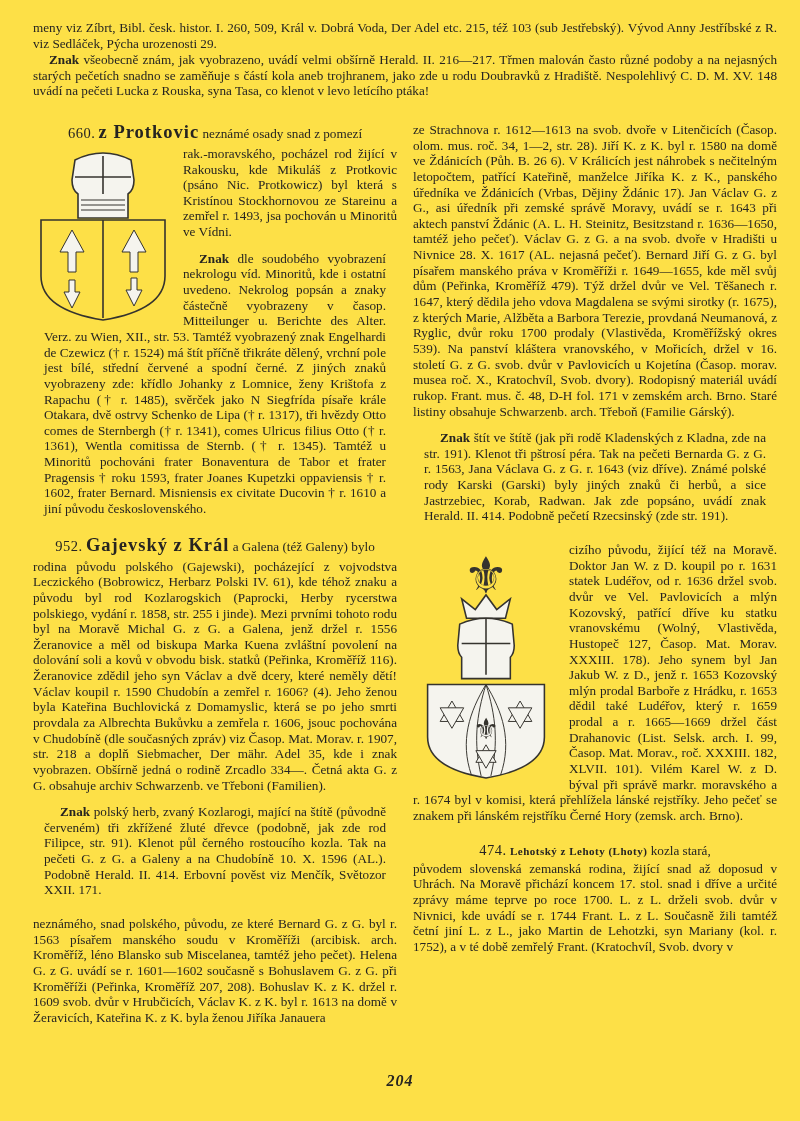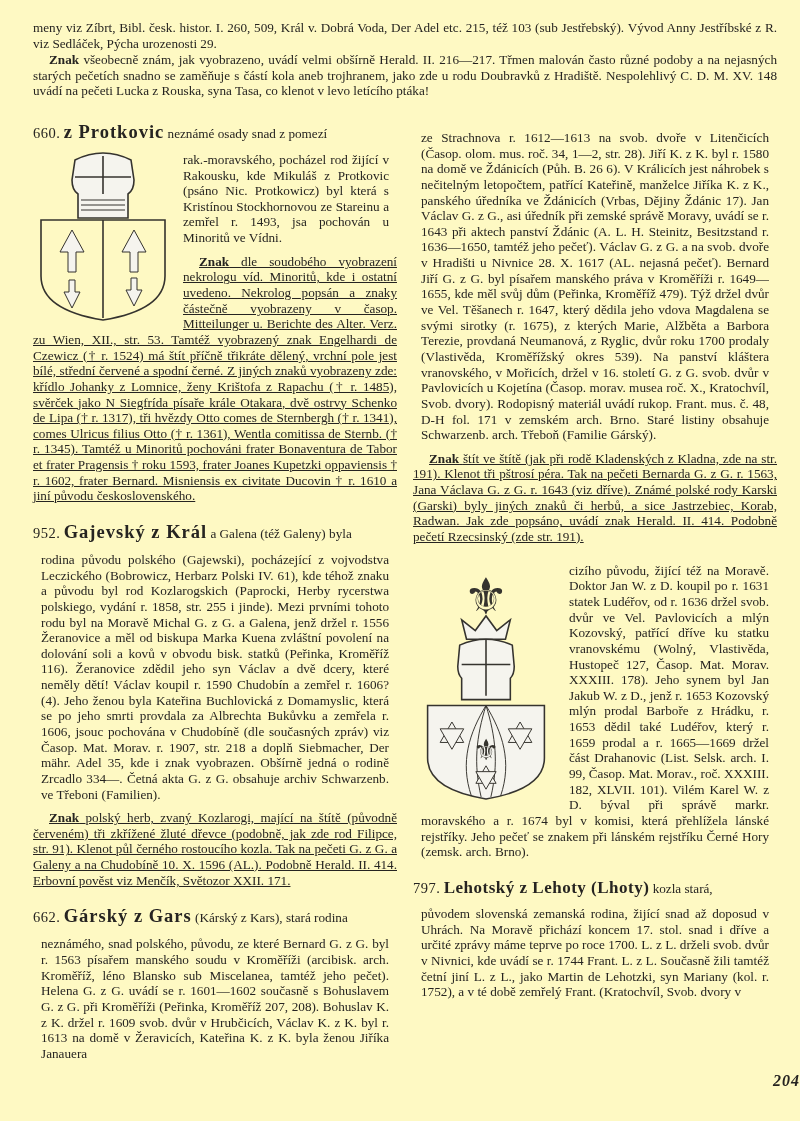--- a/index.html
+++ b/index.html
@@ -4,46 +4,46 @@
 <style>
   html,body { margin:0; padding:0; }
   body {
     width:800px; height:1121px;
     background:#f1f0ea;
     font-family:"Liberation Serif", serif;
     color:#262421;
     position:relative;
     overflow:hidden;
   }
-  .sheet { position:absolute; inset:0; background:#fef9c3; }
+  .sheet { position:absolute; inset:0; background:#fde047; }
   .intro {
     position:absolute; left:33px; top:20px; width:744px;
     font-size:13.2px; line-height:1.2; text-align:justify;
   }
   .intro p { margin:0; }
   .intro p.indent { text-indent:16px; }
   .cols {
     position:absolute; left:33px; top:122px; width:744px;
     display:flex; gap:16px;
   }
   .col { width:364px; font-size:13.2px; line-height:1.185; text-align:justify; }
   .entry { margin:0 0 18px 0; }
-  .entry .head { margin:0 0 2px 0; text-align:left; }
+  .entry .head { margin:0 0 2px 0; text-align:center; }
   .enum { font-size:14.5px; letter-spacing:0.5px; }
   .etitle { font-weight:700; font-size:18.5px; letter-spacing:1px; }
-  .etitle64 { font-weight:700; font-size:17px; letter-spacing:0.5px;margin-top:11px; }
+  .etitle64 { font-weight:700; font-size:11px; letter-spacing:0.5px;margin-top:11px; }
   .elead { font-size:13.2px; }
-  .entry p.body { margin:8px; }
-  .entry p.znak { margin:0; text-indent:16px;text-decoration:underline; }
+  .entry p.body { margin:0; }
+  .entry p.znak { margin:11px; text-indent:16px; }
   b.znk { font-weight:700; }
   .coa { float:left; margin:4px 10px 2px 0; }
   .coa svg { display:block; }
   .pagenum {
     position:absolute; left:0; right:0; top:1072px;
-    text-align:right; font-style:italic; font-weight:700;
+    text-align:center; font-style:italic; font-weight:700;
     font-size:16px; letter-spacing:1px;
   }
   .ink { stroke:#35332e; fill:none; stroke-width:1.6; }
   .ink-thin { stroke:#35332e; fill:none; stroke-width:1; }
   .paper-fill { fill:#f5f4ee; }
 </style>
 </head>
 <body>
 
 <div class="sheet">
@@ -91,32 +91,27 @@
           </svg>
         </span>
         <p class="body">rak.-moravského, pocházel rod žijící v Rakousku, kde Mikuláš z Protkovic (psáno Nic. Protkowicz) byl která s Kristínou Stockhornovou ze Stareinu a zemřel r. 1493, jsa pochován u Minoritů ve Vídni.</p>
         <p class="znak"><b class="znk">Znak</b> <span>dle soudobého vyobrazení nekrologu víd. Minoritů, kde i ostatní uvedeno. Nekrolog popsán a znaky částečně vyobrazeny v časop. Mitteilunger u. Berichte des Alter. Verz. zu Wien, XII., str. 53. Tamtéž vyobrazený znak Engelhardi de Czewicz († r. 1524) má štít příčně třikráte dělený, vrchní pole jest bílé, střední červené a spodní černé. Z jiných znaků vyobrazeny zde: křídlo Johanky z Lomnice, ženy Krištofa z Rapachu († r. 1485), svěrček jako N Siegfrída písaře krále Otakara, dvě ostrvy Schenko de Lipa († r. 1317), tři hvězdy Otto comes de Sternbergh († r. 1341), comes Ulricus filius Otto († r. 1361), Wentla comitissa de Sternb. († r. 1345). Tamtéž u Minoritů pochováni frater Bonaventura de Tabor et frater Pragensis † roku 1593, frater Joanes Kupetzki oppaviensis † r. 1602, frater Bernard. Misniensis ex civitate Ducovin † r. 1610 a jiní původu československého.</span></p>
       </div>
 
       <div class="entry">
         <p class="head">
           <span class="enum">952.</span>
           <span class="etitle">Gajevský z Král</span>
-          <span class="elead">a Galena (též Galeny) byla</span>
+          <span class="elead">a Galena (též Galeny) bylo</span>
         </p>
         <p class="body">rodina původu polského (Gajewski), pocházející z vojvodstva Leczického (Bobrowicz, Herbarz Polski IV. 61), kde téhož znaku a původu byl rod Kozlarogskich (Paprocki, Herby rycerstwa polskiego, vydání r. 1858, str. 255 i jinde). Mezi prvními tohoto rodu byl na Moravě Michal G. z G. a Galena, jenž držel r. 1556 Žeranovice a měl od biskupa Marka Kuena zvláštní povolení na dolování soli a kovů v obvodu bisk. statků (Peřinka, Kroměříž 116). Žeranovice zdědil jeho syn Václav a dvě dcery, které neměly dětí! Václav koupil r. 1590 Chudobín a zemřel r. 1606? (4). Jeho ženou byla Kateřina Buchlovická z Domamyslic, která se po jeho smrti provdala za Albrechta Bukůvku a zemřela r. 1606, jsouc pochována v Chudobíně (dle současných zpráv) viz Časop. Mat. Morav. r. 1907, str. 218 a doplň Siebmacher, Der mähr. Adel 35, kde i znak vyobrazen. Obšírně jedná o rodině Zrcadlo 334—. Četná akta G. z G. obsahuje archiv Schwarzenb. ve Třeboni (Familien).</p>
         <p class="znak"><b class="znk">Znak</b> <span>polský herb, zvaný Kozlarogi, mající na štítě (původně červeném) tři zkřížené žluté dřevce (podobně, jak zde rod Filipce, str. 91). Klenot půl černého rostoucího kozla. Tak na pečeti G. z G. a Galeny a na Chudobíně 10. X. 1596 (AL.). Podobně Herald. II. 414. Erbovní pověst viz Menčík, Světozor XXII. 171.</span></p>
       </div>
 
       <div class="entry">
-        <p class="head">
-          <span class="enum">662.</span>
-          <span class="etitle">Gárský z Gars</span>
-          <span class="elead">(Kárský z Kars), stará rodina</span>
-        </p>
         <p class="body">neznámého, snad polského, původu, ze které Bernard G. z G. byl r. 1563 písařem manského soudu v Kroměříži (arcibisk. arch. Kroměříž, léno Blansko sub Miscelanea, tamtéž jeho pečet). Helena G. z G. uvádí se r. 1601—1602 současně s Bohuslavem G. z G. při Kroměříži (Peřinka, Kroměříž 207, 208). Bohuslav K. z K. držel r. 1609 svob. dvůr v Hrubčicích, Václav K. z K. byl r. 1613 na domě v Žeravicích, Kateřina K. z K. byla ženou Jiříka Janauera</p>
       </div>
 
     </div>
 
     <div class="col">
 
       <div class="entry">
         <p class="body">ze Strachnova r. 1612—1613 na svob. dvoře v Litenčicích (Časop. olom. mus. roč. 34, 1—2, str. 28). Jiří K. z K. byl r. 1580 na domě ve Ždánicích (Půh. B. 26 6). V Králicích jest náhrobek s nečitelným letopočtem, patřící Kateřině, manželce Jiříka K. z K., panského úředníka ve Ždánicích (Vrbas, Dějiny Ždánic 17). Jan Václav G. z G., asi úředník při zemské správě Moravy, uvádí se r. 1643 při aktech panství Ždánic (A. L. H. Steinitz, Besitzstand r. 1636—1650, tamtéž jeho pečeť). Václav G. z G. a na svob. dvoře v Hradišti u Nivnice 28. X. 1617 (AL. nejasná pečeť). Bernard Jiří G. z G. byl písařem manského práva v Kroměříži r. 1649—1655, kde měl svůj dům (Peřinka, Kroměříž 479). Týž držel dvůr ve Vel. Těšanech r. 1647, který dědila jeho vdova Magdalena se svými sirotky (r. 1675), z kterých Marie, Alžběta a Barbora Terezie, provdaná Neumanová, z Ryglic, dvůr roku 1700 prodaly (Vlastivěda, Kroměřížský okres 539). Na panství kláštera vranovského, v Mořicích, držel v 16. století G. z G. svob. dvůr v Pavlovicích u Kojetína (Časop. morav. musea roč. X., Kratochvíl, Svob. dvory). Rodopisný materiál uvádí rukop. Frant. mus. č. 48, D-H fol. 171 v zemském arch. Brno. Staré listiny obsahuje Schwarzenb. arch. Třeboň (Familie Gárský).</p>
         <p class="znak"><b class="znk">Znak</b> <span>štít ve štítě (jak při rodě Kladenských z Kladna, zde na str. 191). Klenot tři pštrosí péra. Tak na pečeti Bernarda G. z G. r. 1563, Jana Václava G. z G. r. 1643 (viz dříve). Známé polské rody Karski (Garski) byly jiných znaků či herbů, a sice Jastrzebiec, Korab, Radwan. Jak zde popsáno, uvádí znak Herald. II. 414. Podobně pečetí Rzecsinský (zde str. 191).</span></p>
@@ -156,21 +151,21 @@
                 <polygon class="ink-thin paper-fill" points="75,226 64.6,208 85.4,208"></polygon>
               </g>
             </g>
           </svg>
         </span>
         <p class="body">cizího původu, žijící též na Moravě. Doktor Jan W. z D. koupil po r. 1631 statek Ludéřov, od r. 1636 držel svob. dvůr ve Vel. Pavlovicích a mlýn Kozovský, patřící dříve ku statku vranovskému (Wolný, Vlastivěda, Hustopeč 127, Časop. Mat. Morav. XXXIII. 178). Jeho synem byl Jan Jakub W. z D., jenž r. 1653 Kozovský mlýn prodal Barboře z Hrádku, r. 1653 dědil také Ludéřov, který r. 1659 prodal a r. 1665—1669 držel část Drahanovic (List. Selsk. arch. I. 99, Časop. Mat. Morav., roč. XXXIII. 182, XLVII. 101). Vilém Karel W. z D. býval při správě markr. moravského a r. 1674 byl v komisi, která přehlížela lánské rejstříky. Jeho pečeť se znakem při lánském rejstříku Černé Hory (zemsk. arch. Brno).</p>
       </div>
 
       <div class="entry">
         <p class="head">
-          <span class="enum">797.</span>
+          <span class="enum">474.</span>
           <span class="etitle etitle64">Lehotský z Lehoty (Lhoty)</span>
           <span class="elead">kozla stará,</span>
         </p>
         <p class="body">původem slovenská zemanská rodina, žijící snad až doposud v Uhrách. Na Moravě přichází koncem 17. stol. snad i dříve a určité zprávy máme teprve po roce 1700. L. z L. drželi svob. dvůr v Nivnici, kde uvádí se r. 1744 Frant. L. z L. Současně žili tamtéž četní jiní L. z L., jako Martin de Lehotzki, syn Mariany (kol. r. 1752), a v té době zemřelý Frant. (Kratochvíl, Svob. dvory v</p>
       </div>
 
     </div>
   </div>
 
   <div class="pagenum">204</div>

